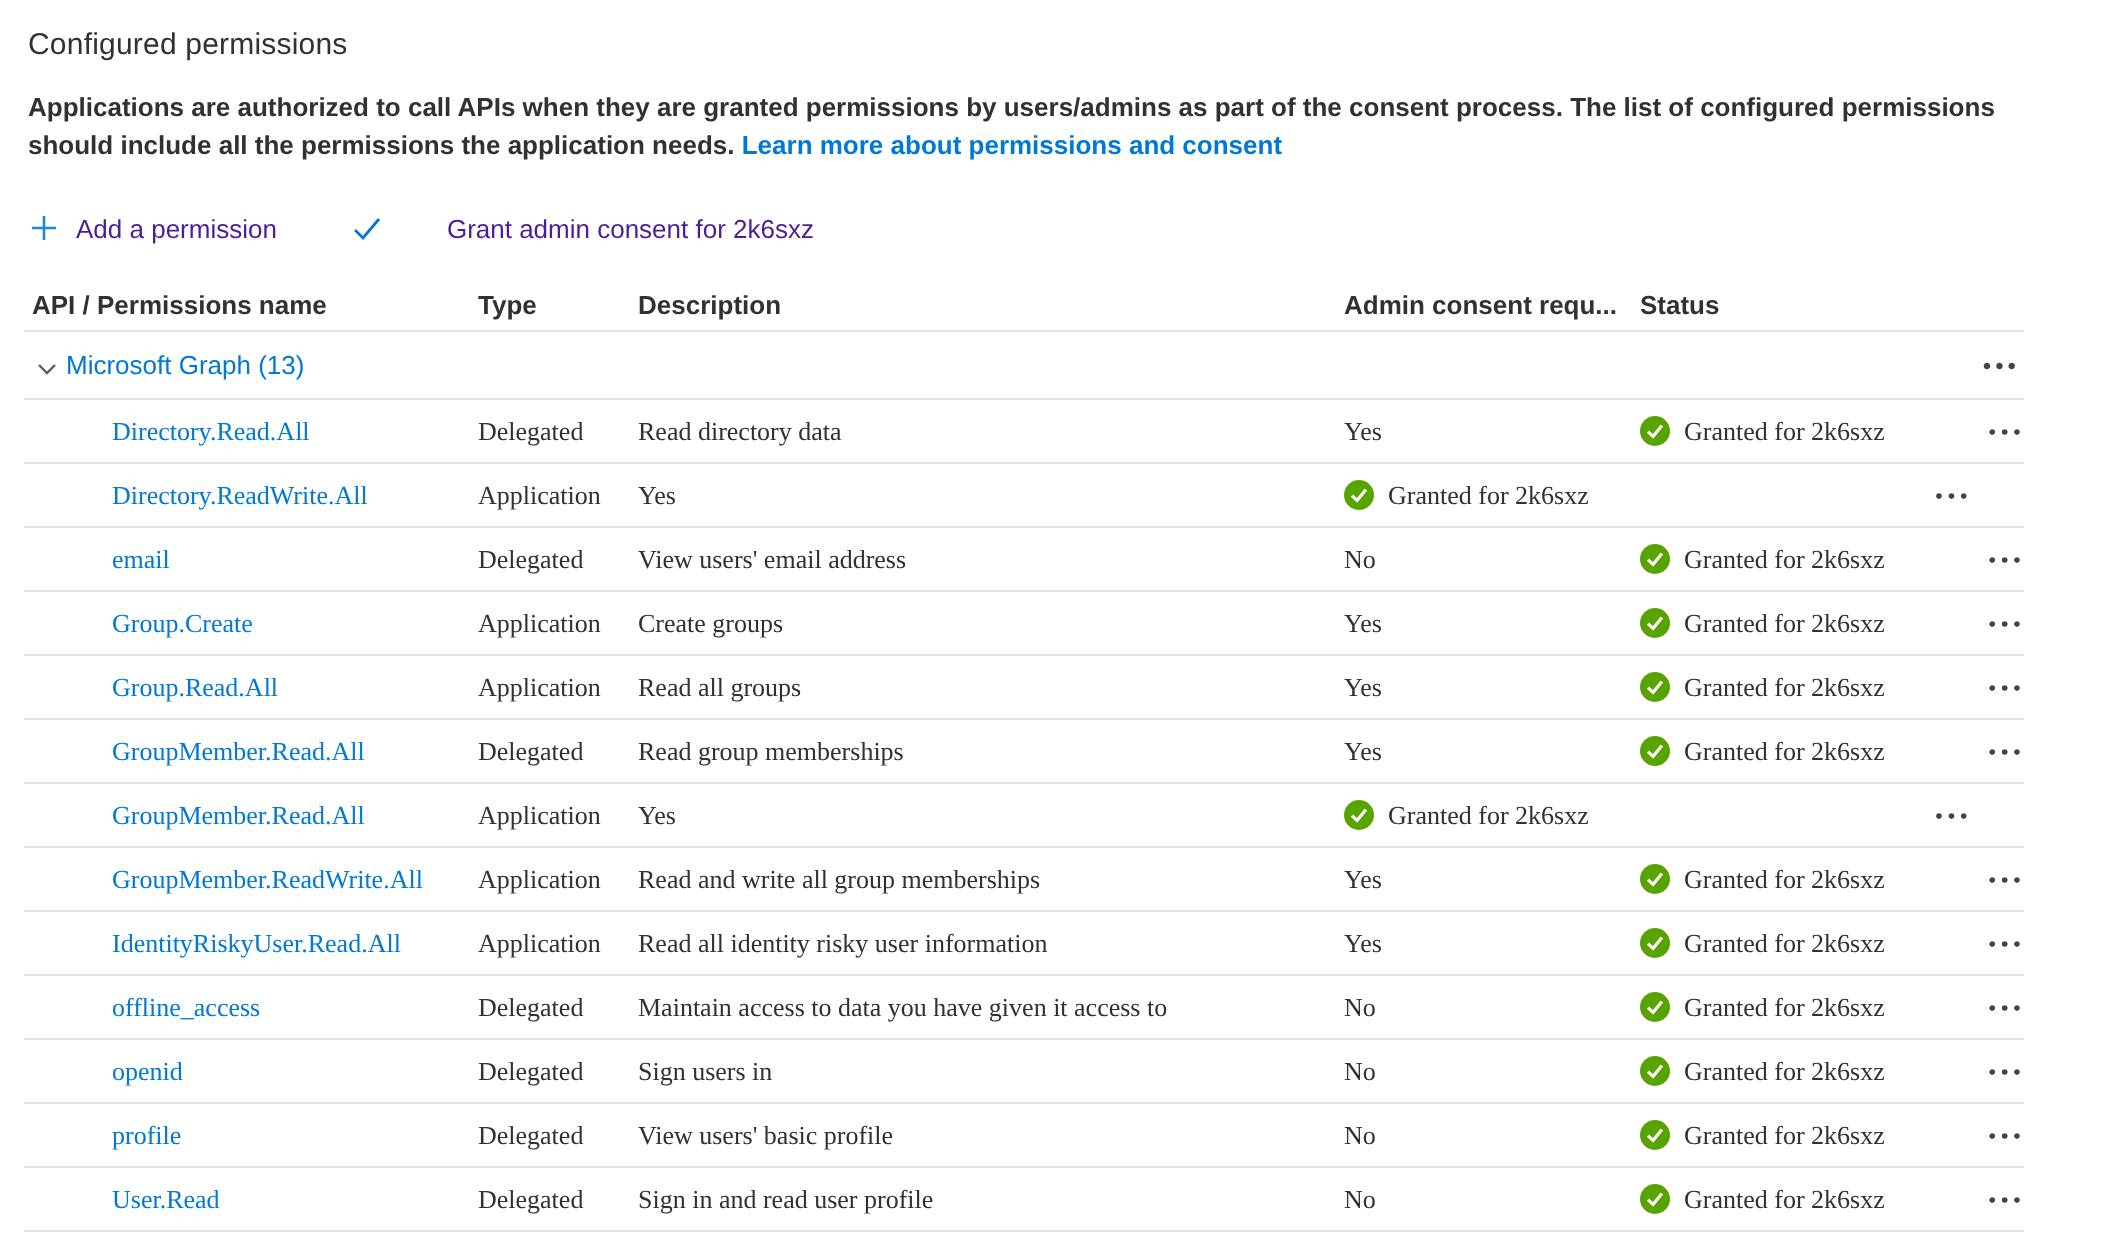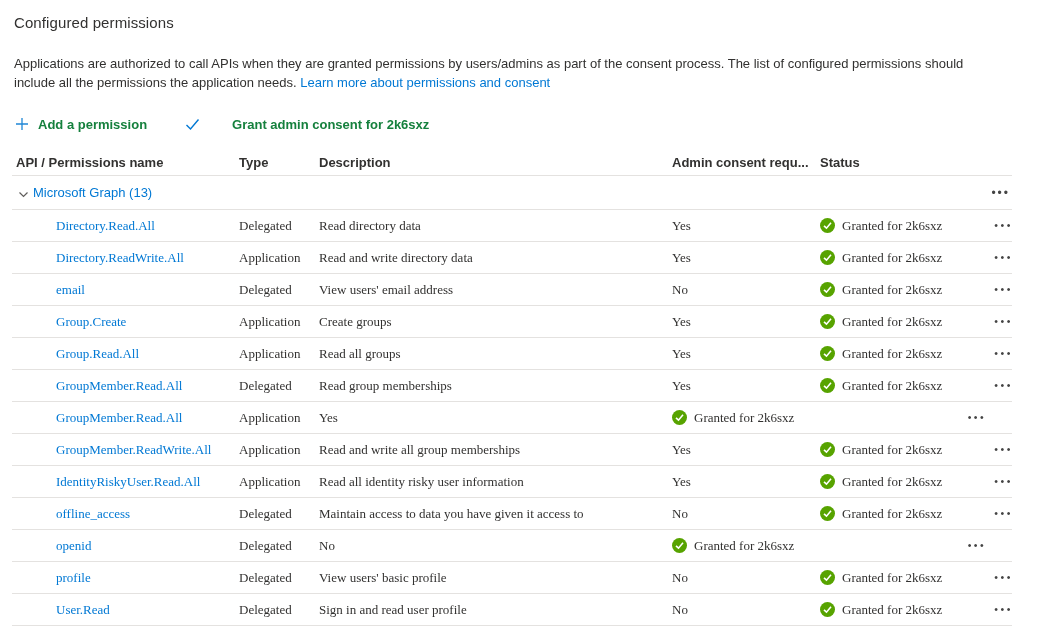--- a/index.html
+++ b/index.html
@@ -7,33 +7,34 @@
   body {
     font-family:"Liberation Sans","DejaVu Sans",sans-serif;
     color:#323130;
     font-size:13px;
   }
   .page { padding:14px 0 0 14px; }
 
   .page-title { font-size:15px; font-weight:400; color:#323130; letter-spacing:0.1px; }
 
   .description {
-    margin-top:23px;
+    margin-top:13px;
     max-width:990px;
     line-height:19px;
     color:#323130;
+    font-weight:bold;
   }
   a.link { color:#0078d4; text-decoration:none; cursor:pointer; }
 
   
   .toolbar { margin-top:21px; display:flex; align-items:center; height:22px; }
   .cmd-btn {
     display:flex; align-items:center; gap:9px;
     background:none; border:none; cursor:pointer;
-    font-family:inherit; font-size:13px; color:#15803d; padding:0;font-weight:bold;
+    font-family:inherit; font-size:13px; color:#4c1d95; padding:0;
   }
   .cmd-btn + .cmd-btn { margin-left:38px;gap:32px; }
   .cmd-icon { display:inline-flex; align-items:center; justify-content:center; width:15px; height:15px; }
 
   
   .table { margin-top:14px; width:1000px; margin-left:-2px; }
   .grid {
     display:grid;
     grid-template-columns:223px 80px 353px 148px 172px 24px;
     align-items:center;
@@ -129,21 +130,20 @@
               </svg>
       </span>
       <span>Granted for 2k6sxz</span>
     </div>
     <div class="cell menu"><button class="dots">•••</button></div>
   </div>
 
   <div class="grid trow">
     <div class="cell name"><a class="link">Directory.ReadWrite.All</a></div>
     <div class="cell">Application</div>
-    <div class="cell">Read and write directory data</div>
     <div class="cell">Yes</div>
     <div class="cell status-cell">
       <span class="status-icon">
         <svg width="15" height="15" viewBox="0 0 15 15">
                 <circle cx="7.5" cy="7.5" r="7.5" fill="#57a300"></circle>
                 <path d="M4 7.8 L6.5 10.2 L11 4.8" stroke="#ffffff" stroke-width="1.6" fill="none"></path>
               </svg>
       </span>
       <span>Granted for 2k6sxz</span>
     </div>
@@ -281,20 +281,21 @@
               </svg>
       </span>
       <span>Granted for 2k6sxz</span>
     </div>
     <div class="cell menu"><button class="dots">•••</button></div>
   </div>
 
   <div class="grid trow">
     <div class="cell name"><a class="link">openid</a></div>
     <div class="cell">Delegated</div>
+    <div class="cell">Sign users in</div>
     <div class="cell">No</div>
     <div class="cell status-cell">
       <span class="status-icon">
         <svg width="15" height="15" viewBox="0 0 15 15">
                 <circle cx="7.5" cy="7.5" r="7.5" fill="#57a300"></circle>
                 <path d="M4 7.8 L6.5 10.2 L11 4.8" stroke="#ffffff" stroke-width="1.6" fill="none"></path>
               </svg>
       </span>
       <span>Granted for 2k6sxz</span>
     </div>

